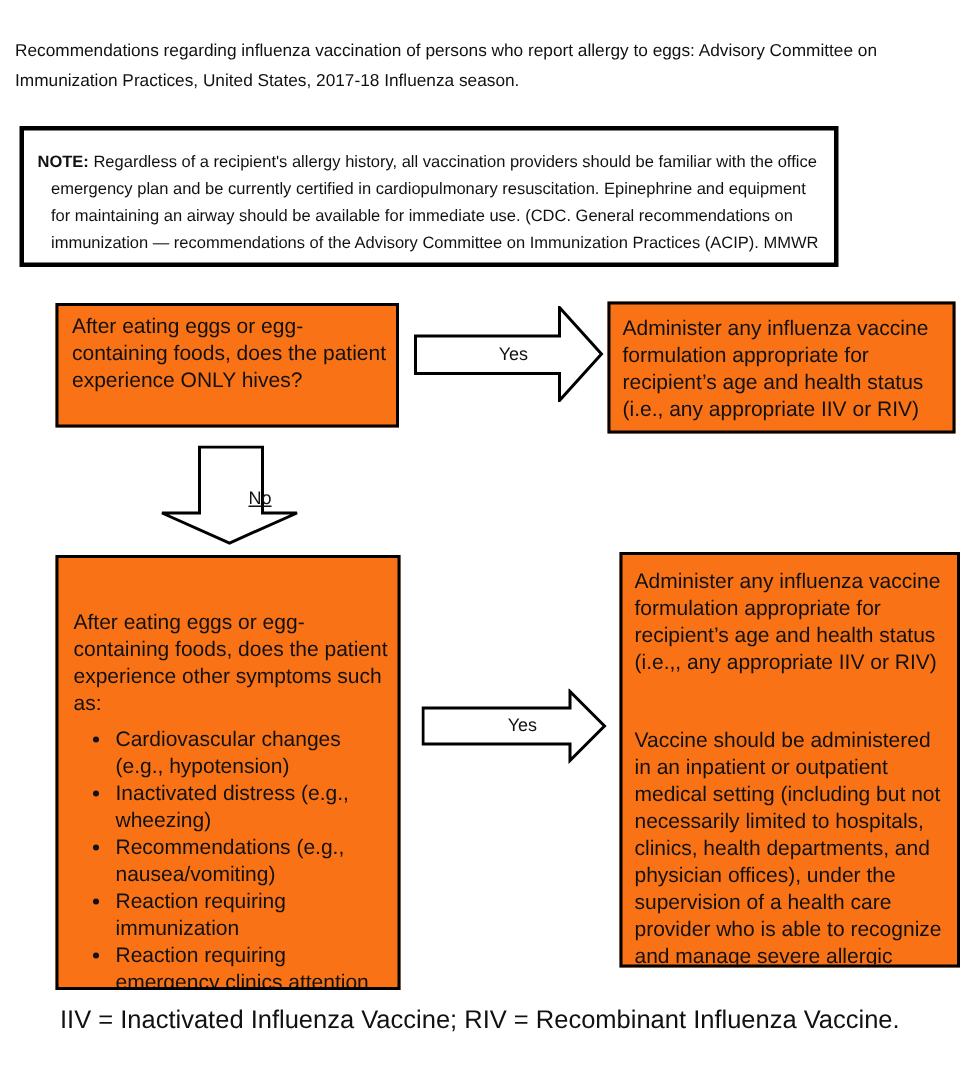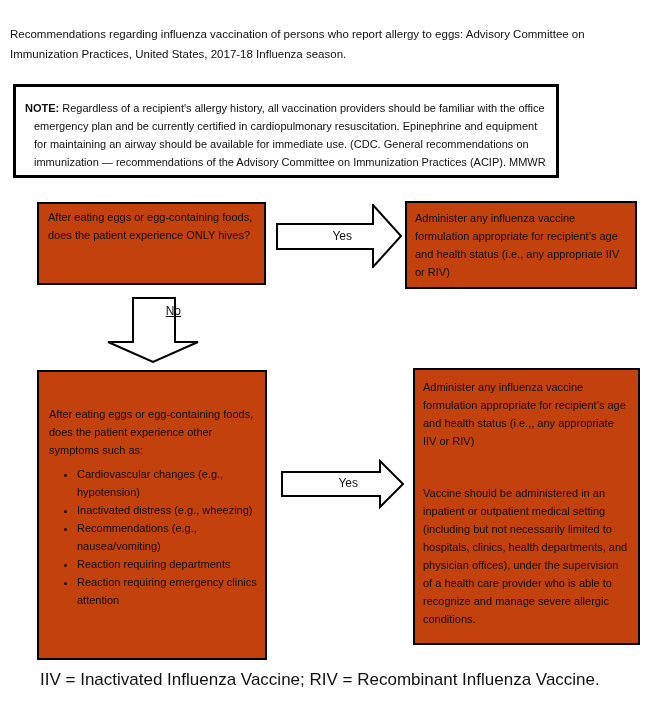--- a/index.html
+++ b/index.html
@@ -15,22 +15,22 @@
   }
   .note-box{
     left:13px;top:84px;width:546px;height:94px;
     border:3px solid #000;box-sizing:border-box;
     padding:12px 8px 0 18px;
     font-size:11px;line-height:18px;
     text-indent:-9px;overflow:hidden;
   }
   .note-box b{font-weight:bold;}
   .flow-box{
-    border:2px solid #000;box-sizing:border-box;background:#c2410c;
-    font-size:11px;line-height:18px;overflow:hidden;
+    border:2px solid #000;box-sizing:border-box;background:#f97316;
+    font-size:14px;line-height:18px;overflow:hidden;
   }
   .q1-box{left:37px;top:202px;width:229px;height:83px;padding:4px 6px 0 9px;}
   .o1-box{left:405px;top:201px;width:232px;height:88px;padding:6px 8px 0 8px;}
   .q2-box{left:37px;top:370px;width:230px;height:290px;padding:33px 5px 0 10px;}
   .q2-box ul{margin:6px 0 0 0;padding:0 0 0 28px;}
   .q2-box li{margin:0;padding:0;}
   .o2-box{left:413px;top:368px;width:227px;height:277px;padding:8px 8px 0 8px;}
   .o2-box .para1{margin:0 0 34px 0;}
   .o2-box .para2{margin:0;}
   .arrow-label{
@@ -63,29 +63,29 @@
 
   <div class="abs flow-box o1-box">
     <span>Administer any influenza vaccine formulation appropriate for recipient’s age and health status (i.e., any appropriate IIV or RIV)</span>
   </div>
 
   <div class="abs" style="left:107px;top:297px;">
     <svg width="93" height="67" viewBox="0 0 93 67">
       <polygon points="26,1 68,1 68,45 91,45 46,65 1,45 26,45" fill="#ffffff" stroke="#000000" stroke-width="2" stroke-linejoin="miter"></polygon>
     </svg>
   </div>
-  <div class="abs arrow-label" style="left:127px;top:304px;width:54px;text-decoration:underline;">No</div>
+  <div class="abs arrow-label" style="left:127px;top:325px;width:54px;text-decoration:underline;">No</div>
 
   <div class="abs flow-box q2-box">
     <div>After eating eggs or egg-containing foods, does the patient experience other symptoms such as:</div>
     <ul>
         <li>Cardiovascular changes (e.g., hypotension)</li>
         <li>Inactivated distress (e.g., wheezing)</li>
         <li>Recommendations (e.g., nausea/vomiting)</li>
-        <li>Reaction requiring departments</li>
+        <li>Reaction requiring immunization</li>
         <li>Reaction requiring emergency clinics attention</li>
       </ul>
   </div>
 
   <div class="abs" style="left:281px;top:459px;">
     <svg width="124" height="51" viewBox="0 0 124 51">
       <polygon points="1,13 99,13 99,2 122,25 99,48 99,37 1,37" fill="#ffffff" stroke="#000000" stroke-width="2" stroke-linejoin="miter"></polygon>
     </svg>
   </div>
   <div class="abs arrow-label" style="left:304px;top:476px;width:54px;">Yes</div>

